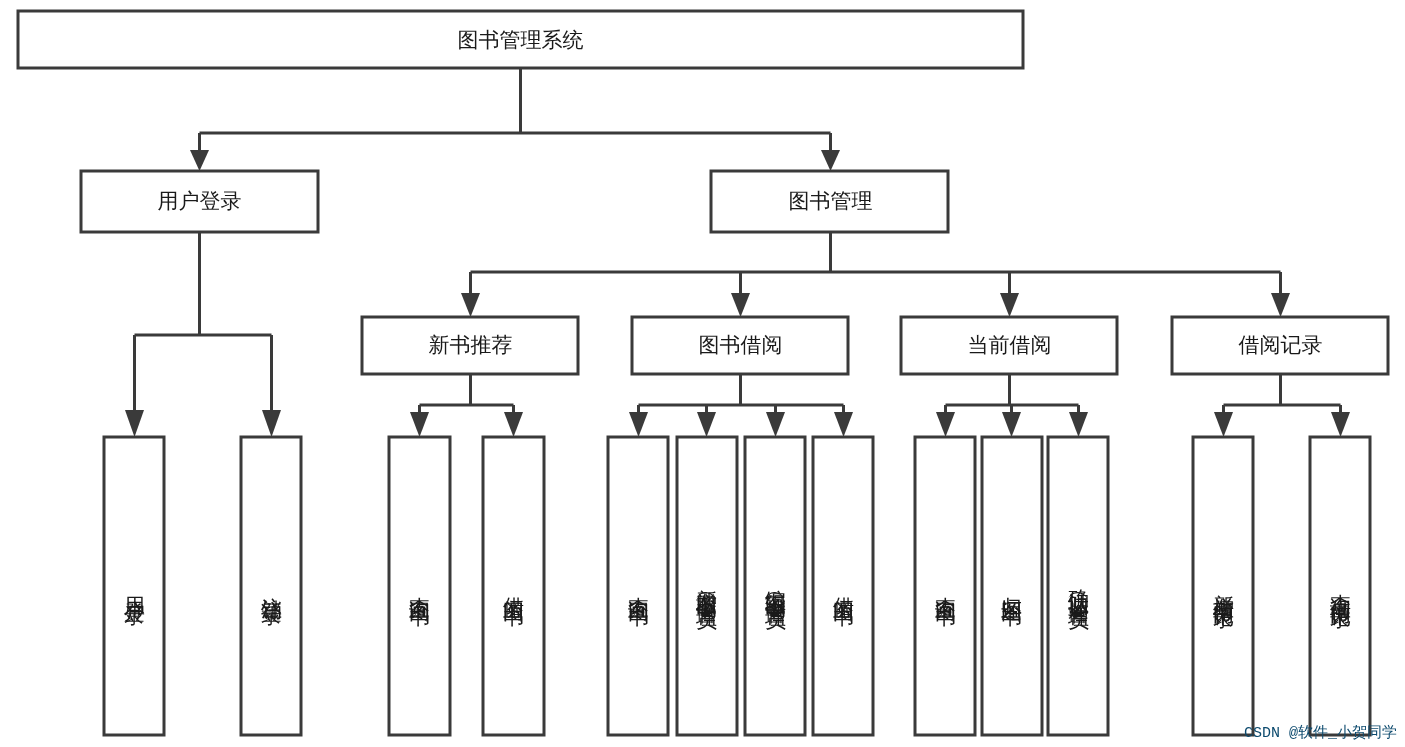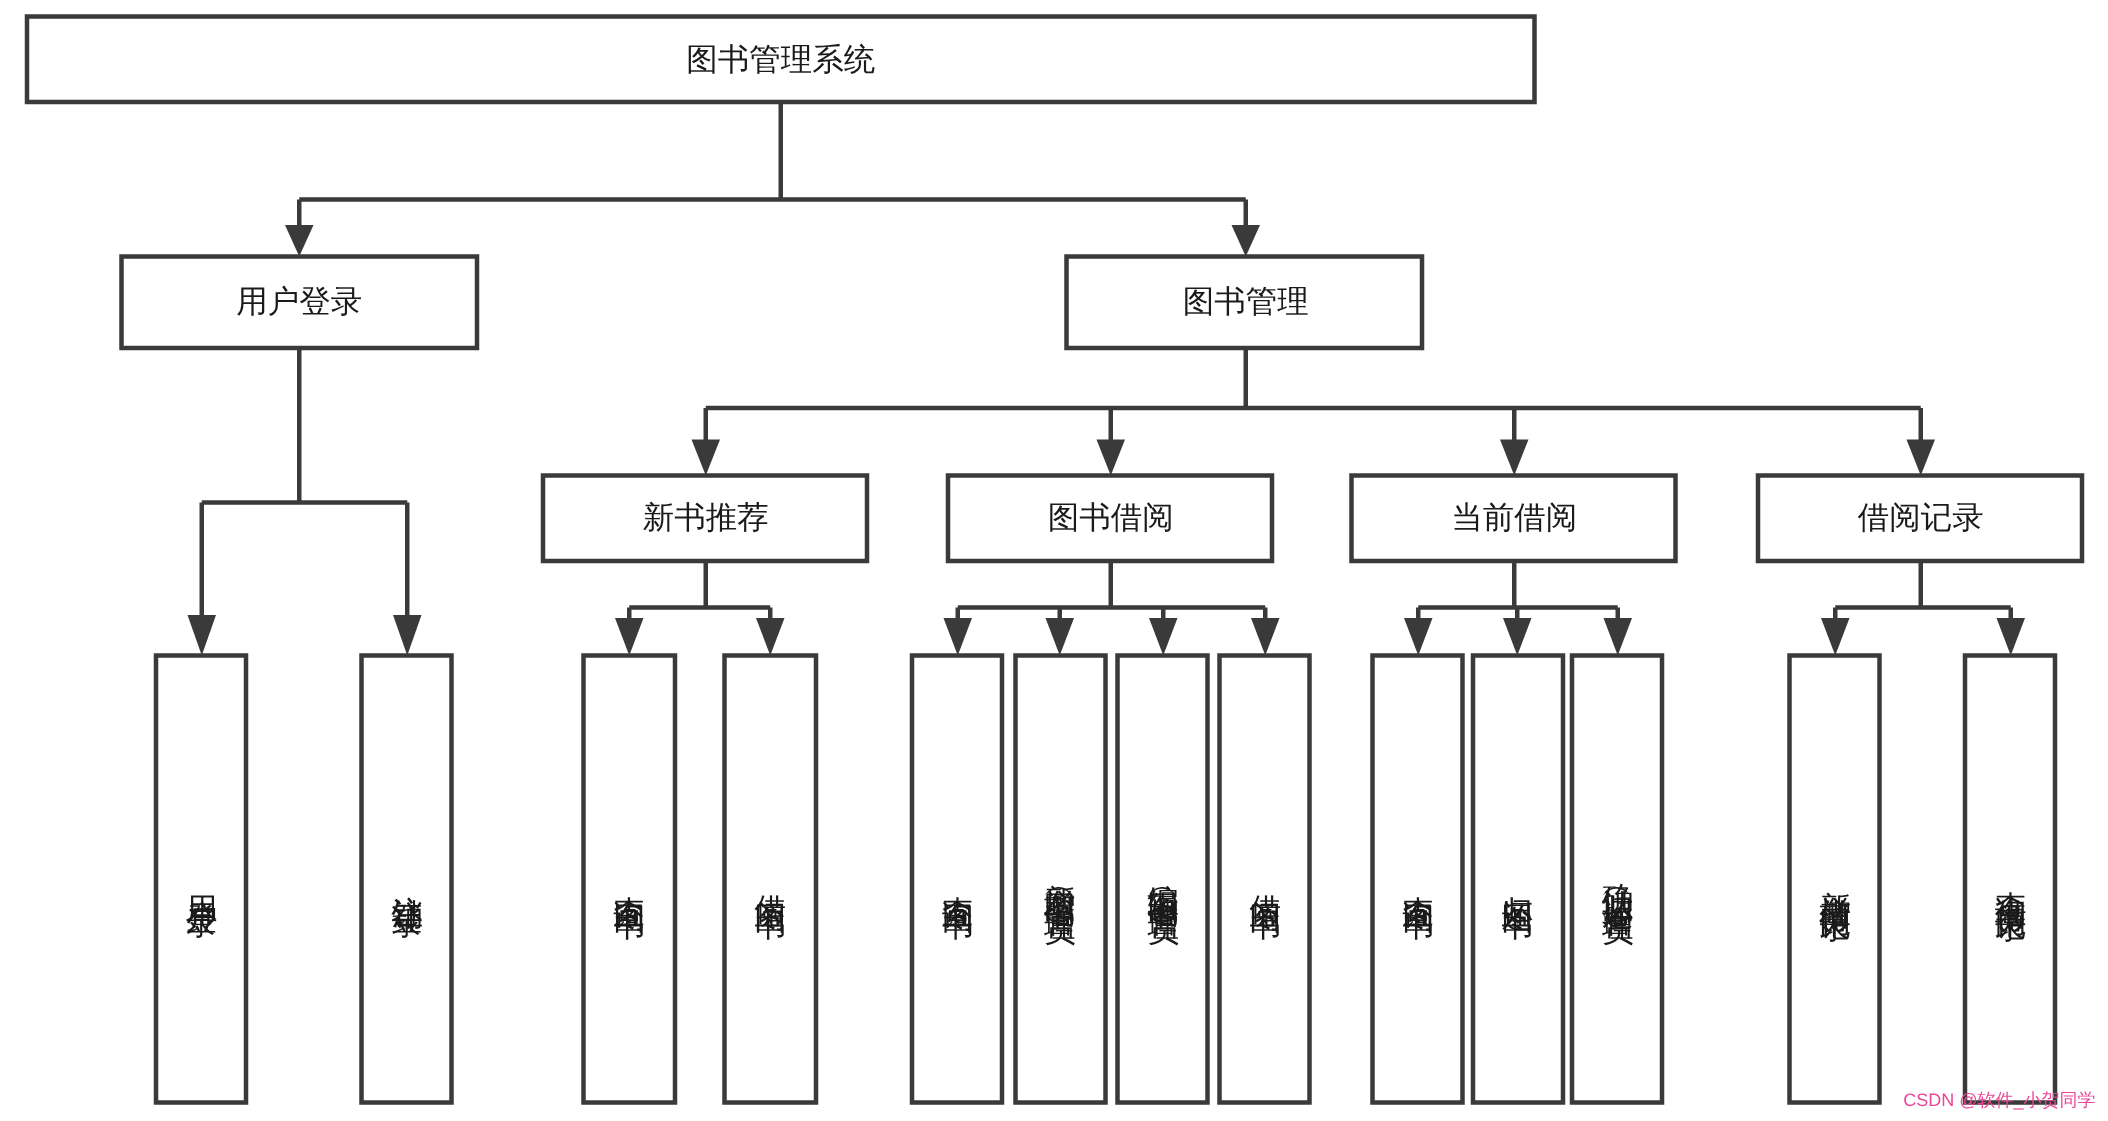--- a/index.html
+++ b/index.html
@@ -53,23 +53,23 @@
     fill: #1a1a1a;
     writing-mode: vertical-rl;
     text-orientation: upright;
     text-anchor: middle;
     letter-spacing: 3px;
   }
   .watermark-text {
     position: absolute;
     right: 8px;
     bottom: 5px;
-    font-family: Liberation Sans, sans-serif;
-    font-size: 12px;
-    color: #ec4899;
+    font-family: Liberation Mono, monospace;
+    font-size: 15px;
+    color: #0c4a6e;
     white-space: nowrap;
     user-select: none;
   }
 </style>
 </head>
 <body>
 
 <div id="diagram-root">
   <svg class="tree" viewBox="0 0 1405 747" xmlns="http://www.w3.org/2000/svg">
 

